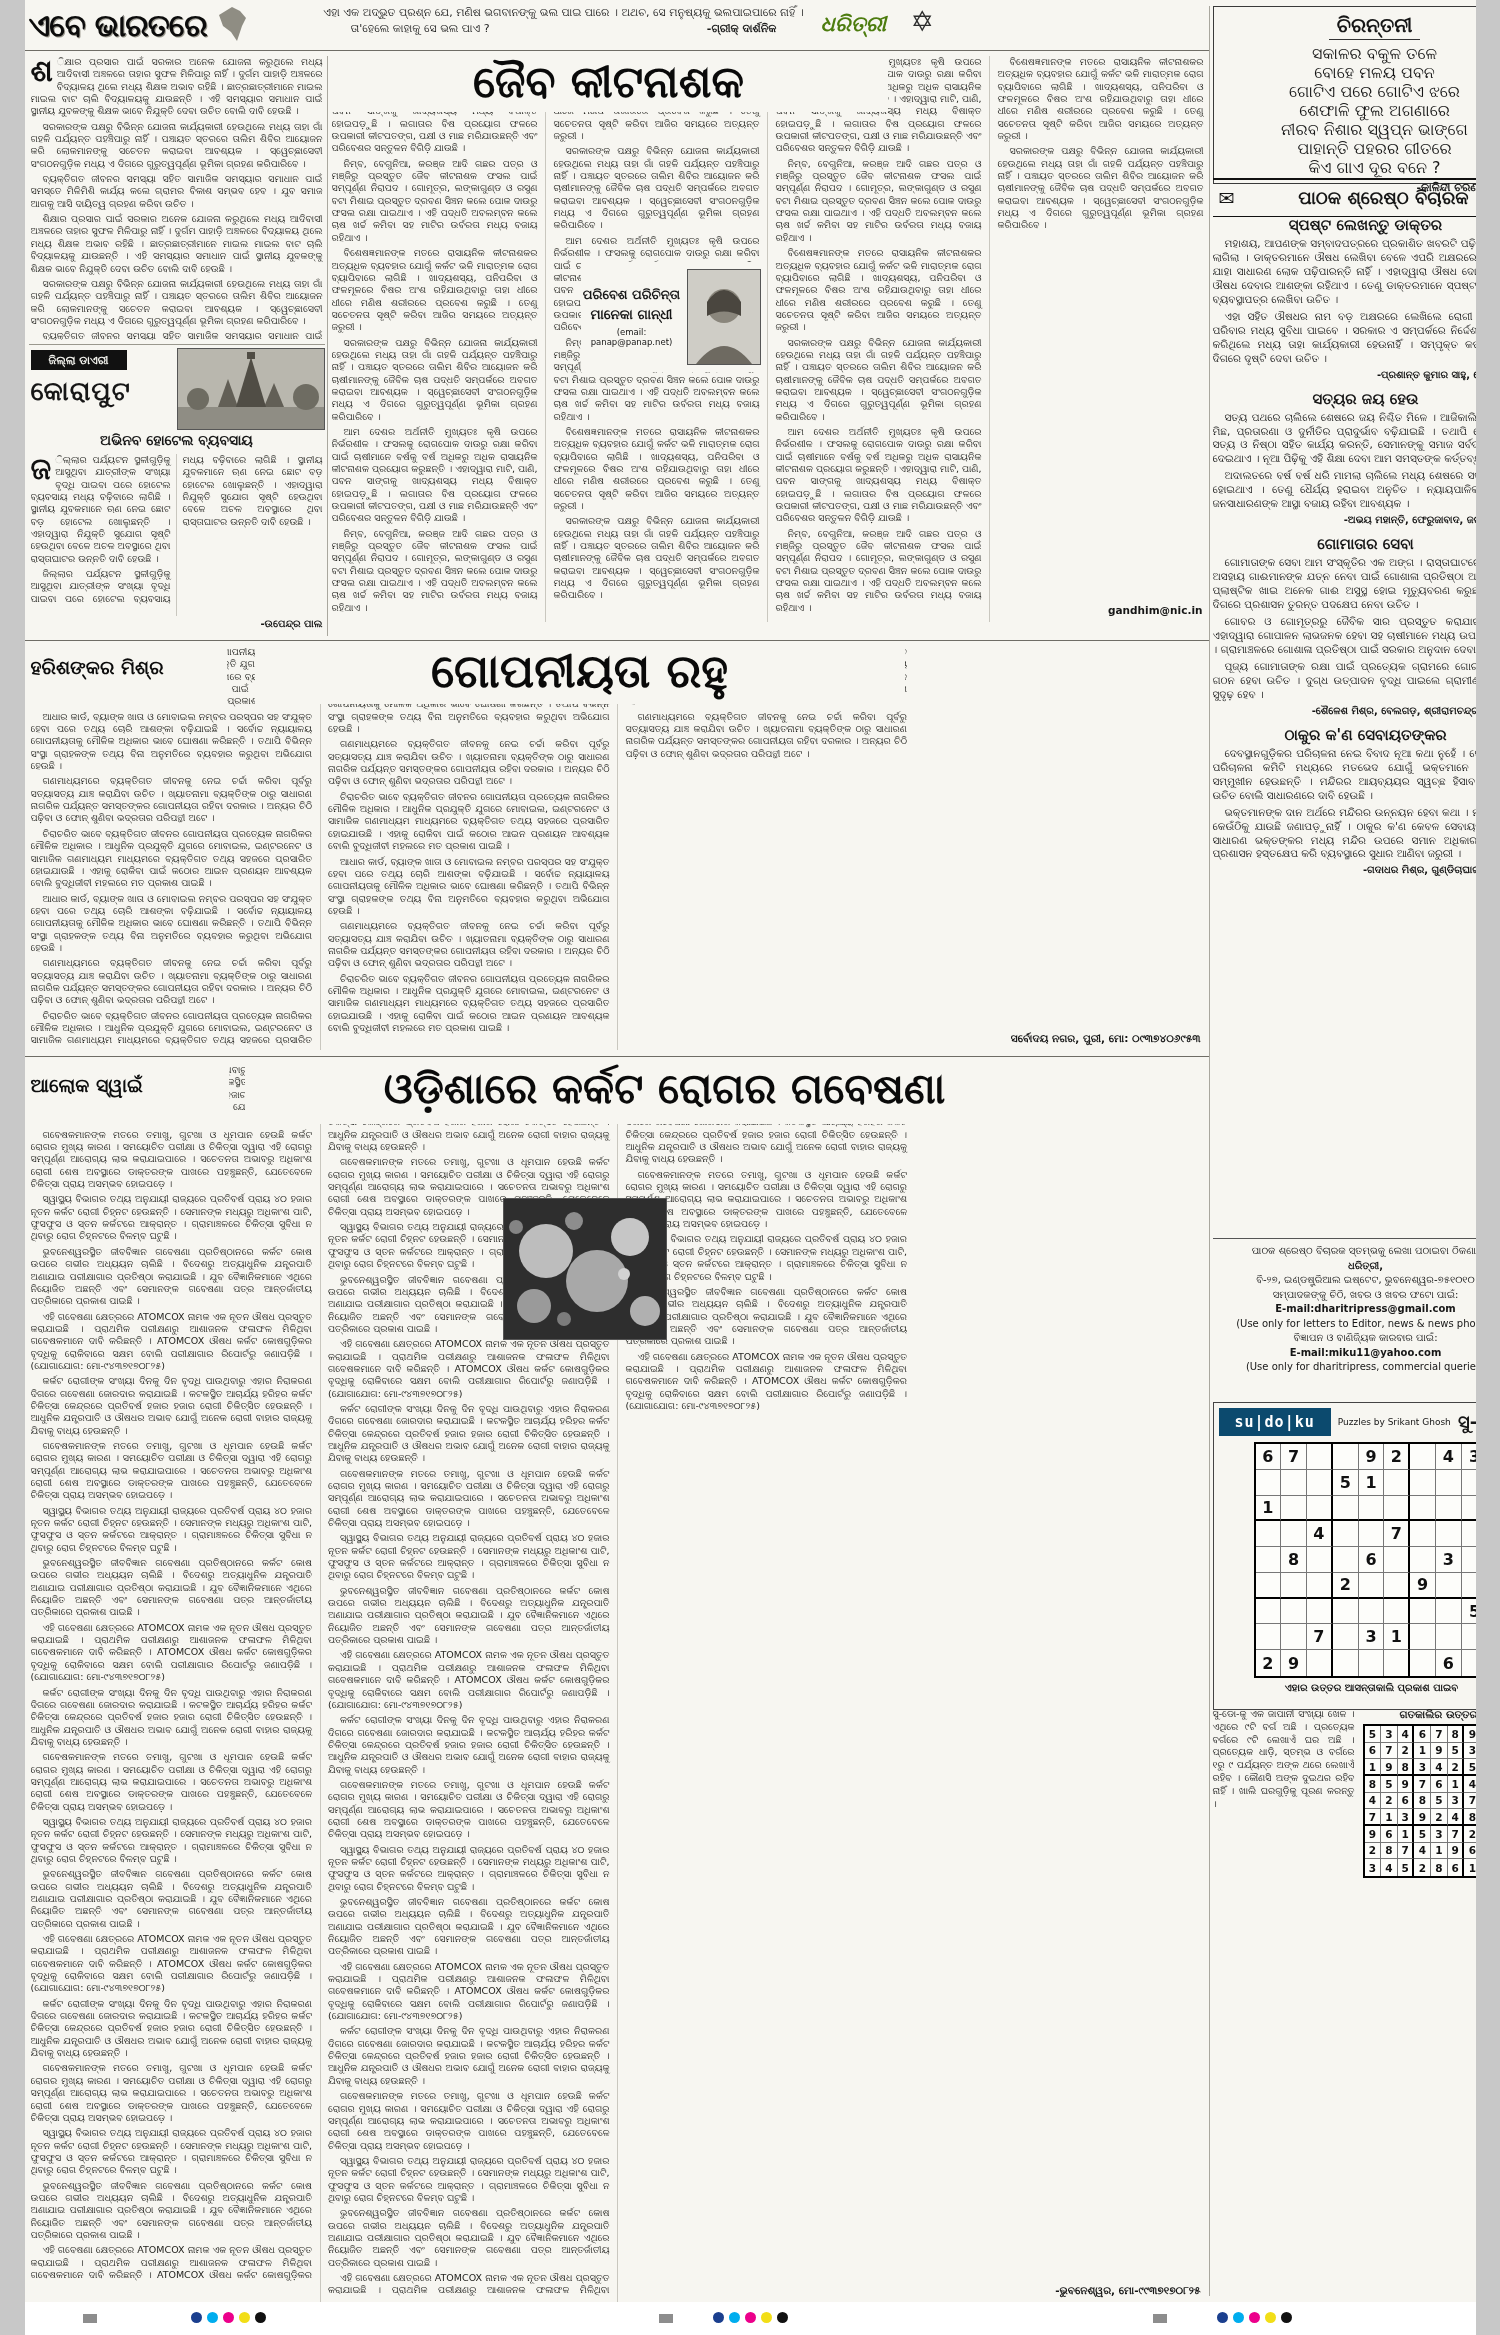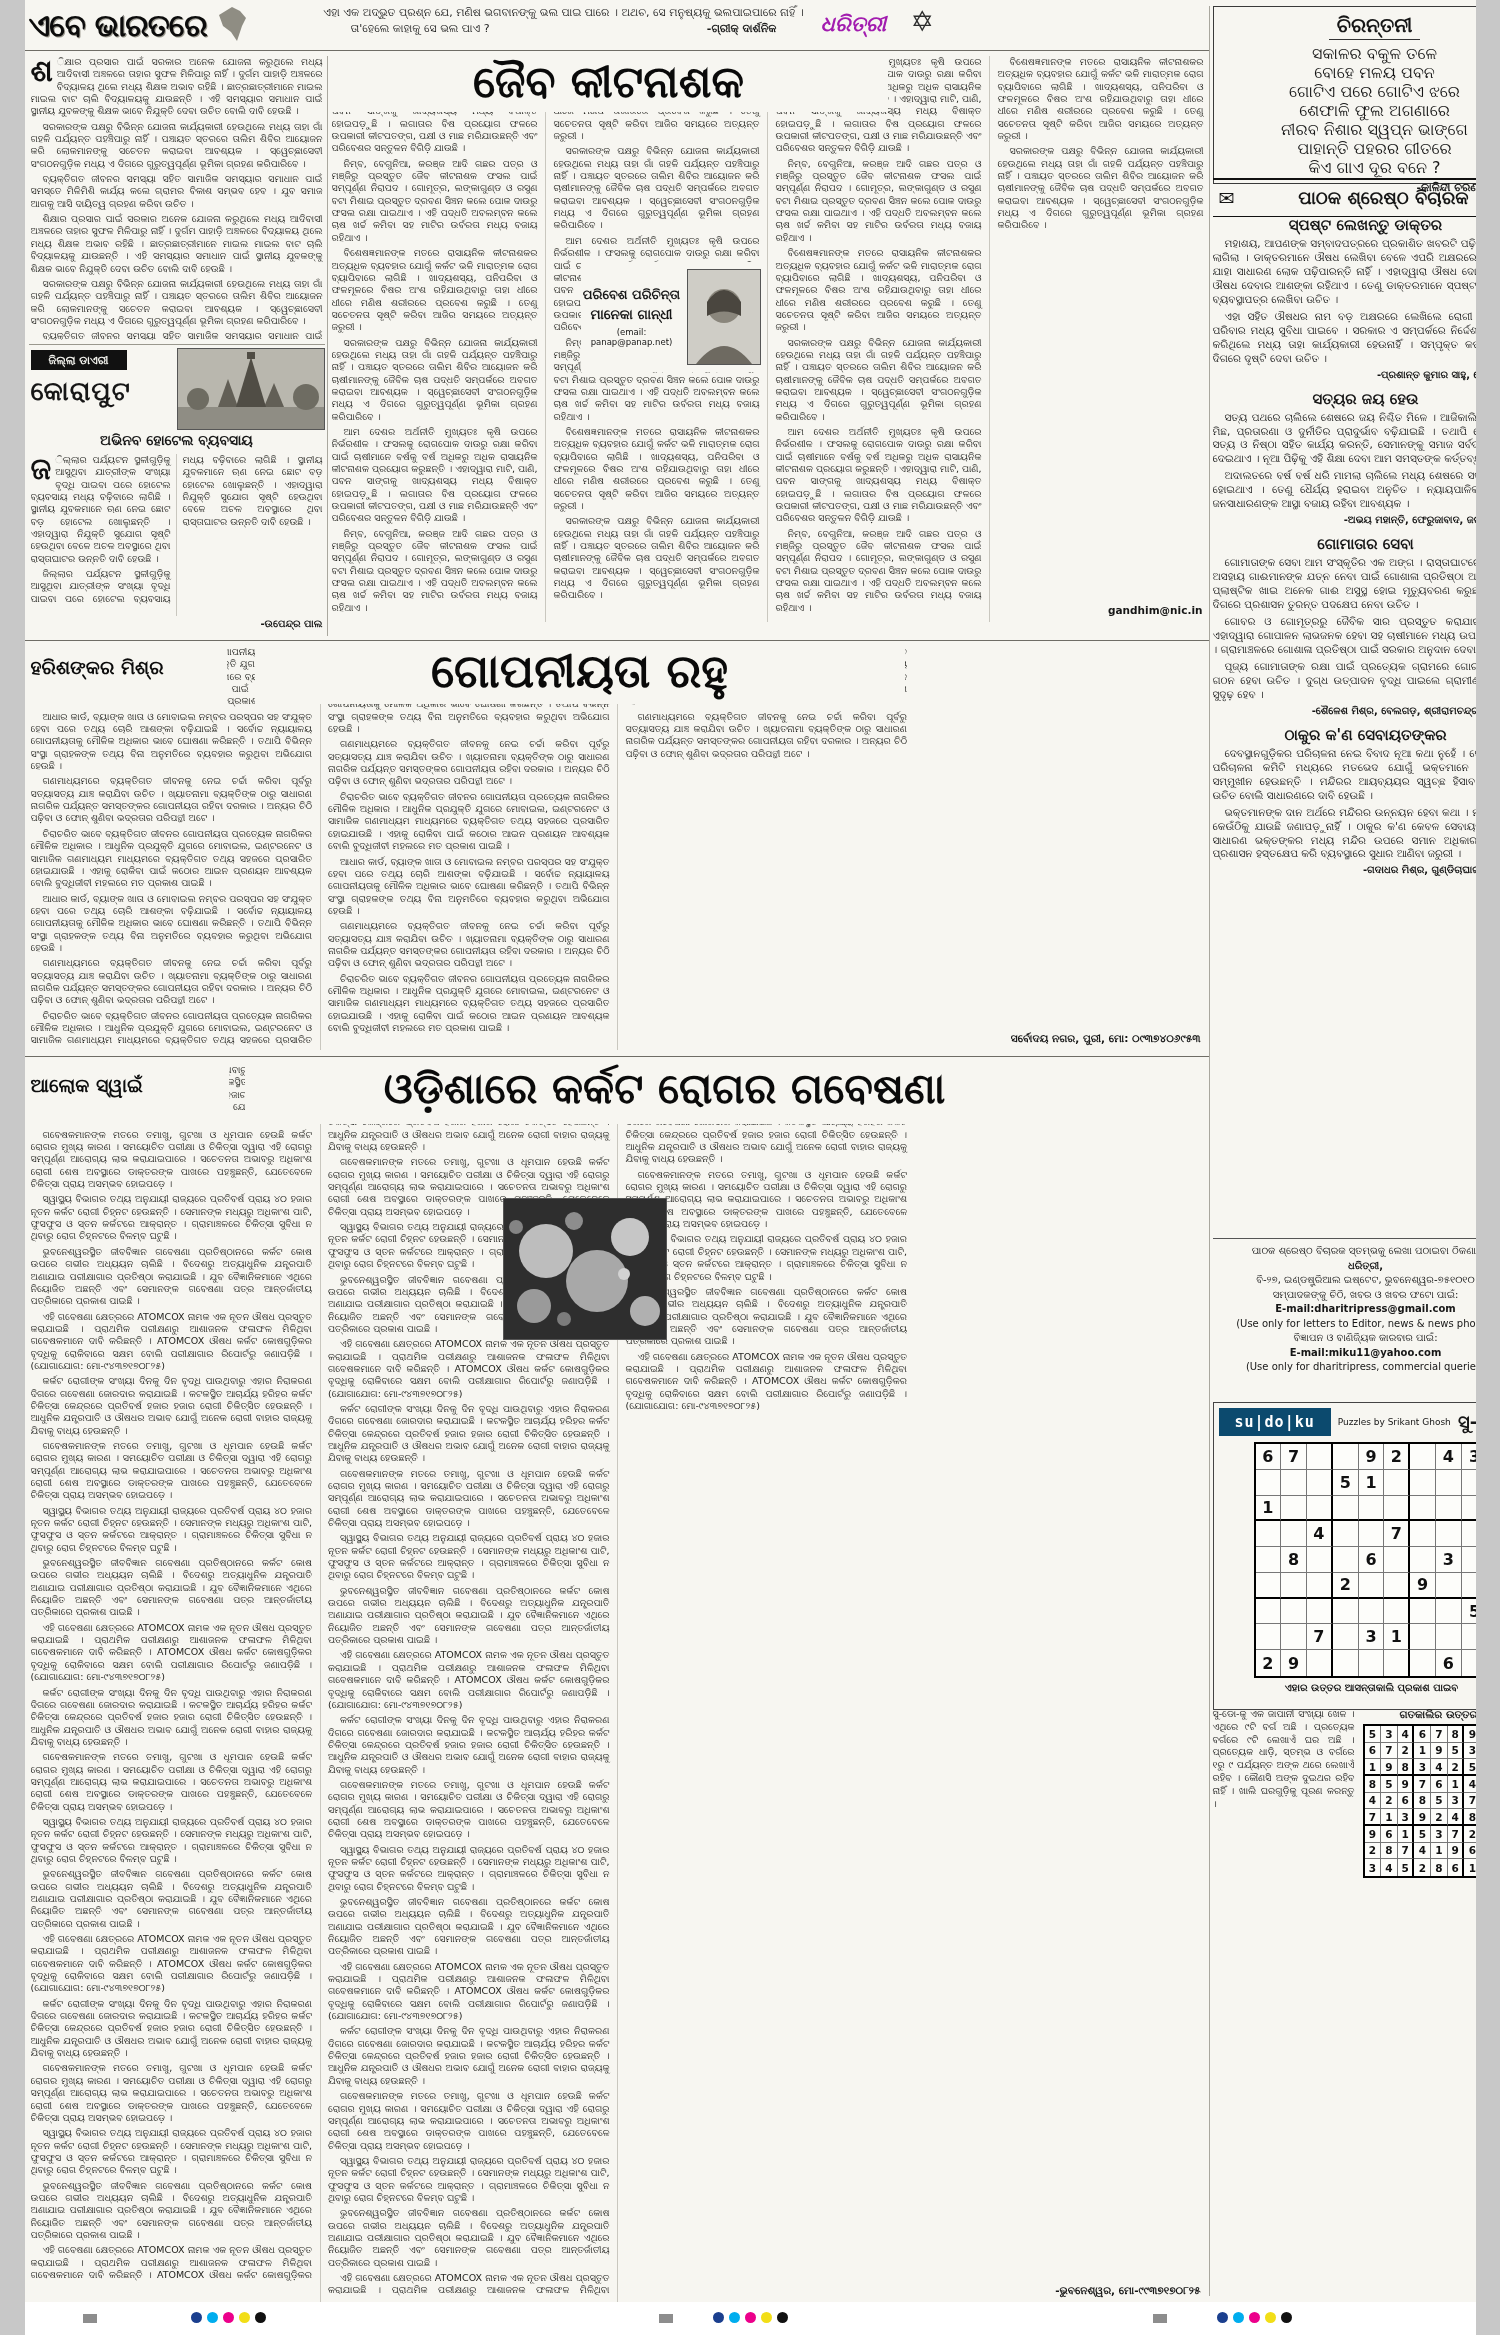--- a/index.html
+++ b/index.html
@@ -18,21 +18,21 @@
          column-fill:auto;overflow:hidden;}
   .overlay{background:#f7f6f1;z-index:3;}
   
   .masthead{display:flex;align-items:center;gap:6px;}
   .masthead .mh-title{font-size:31px;font-weight:800;letter-spacing:-1px;color:#0c0c0c;
         text-shadow:1px 1px 0 #9a988e;}
   
   .quote{font-size:11px;line-height:1.45;color:#1c1c1c;text-align:center;}
   .quote .q-row2{display:flex;justify-content:space-between;padding:0 30px;}
   .quote .q-attr{font-weight:bold;}
-  .brand{font-size:21px;font-weight:bold;font-style:italic;color:#a21caf;}
+  .brand{font-size:21px;font-weight:bold;font-style:italic;color:#4d7c0f;}
   .star-glyph{font-size:28px;color:#2e2e2e;line-height:1;}
   
   .poembox{border:1.5px solid #3a3a3a;padding:6px 8px;text-align:center;}
   .poembox h2{margin:0 0 4px;font-size:20px;font-weight:bold;display:inline-block;
         border-bottom:1px solid #333;padding:0 8px 2px;}
   .poembox .pattr{text-align:right;font-size:11px;font-weight:bold;margin-top:4px;}
   
   .headline{font-weight:bold;text-align:center;color:#0a0a0a;}
   .hl-main{font-size:44px;line-height:56px;}
   .hl-mid{font-size:46px;line-height:58px;}

